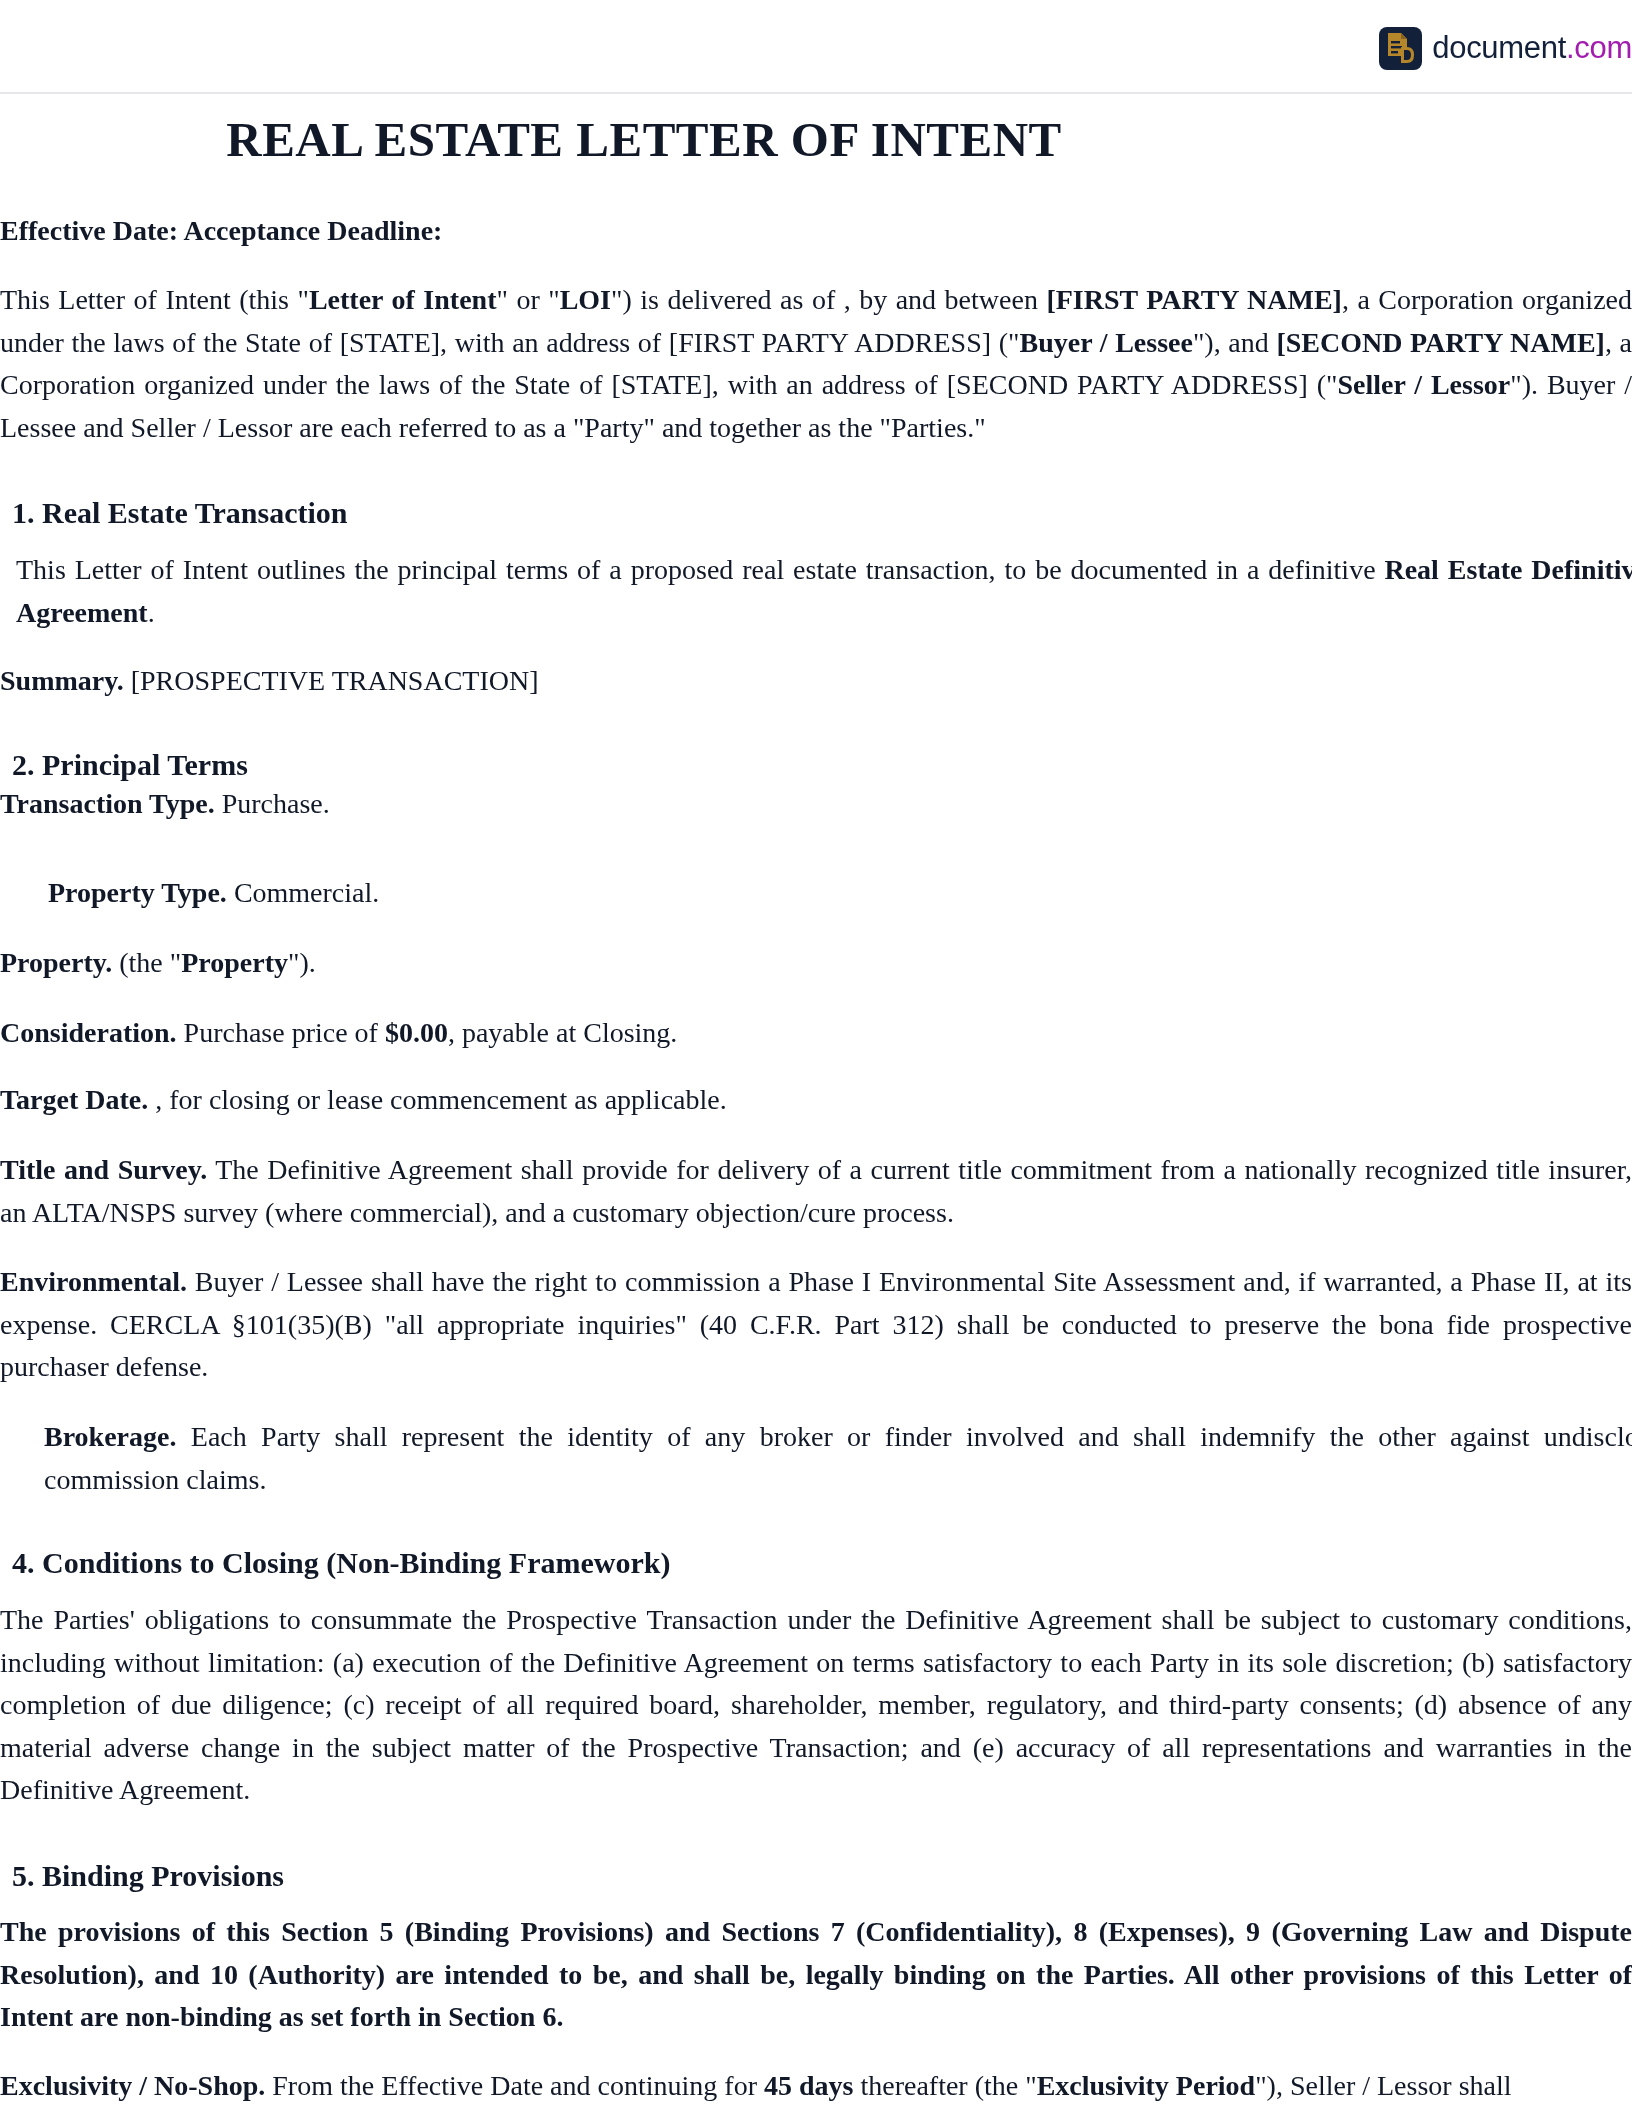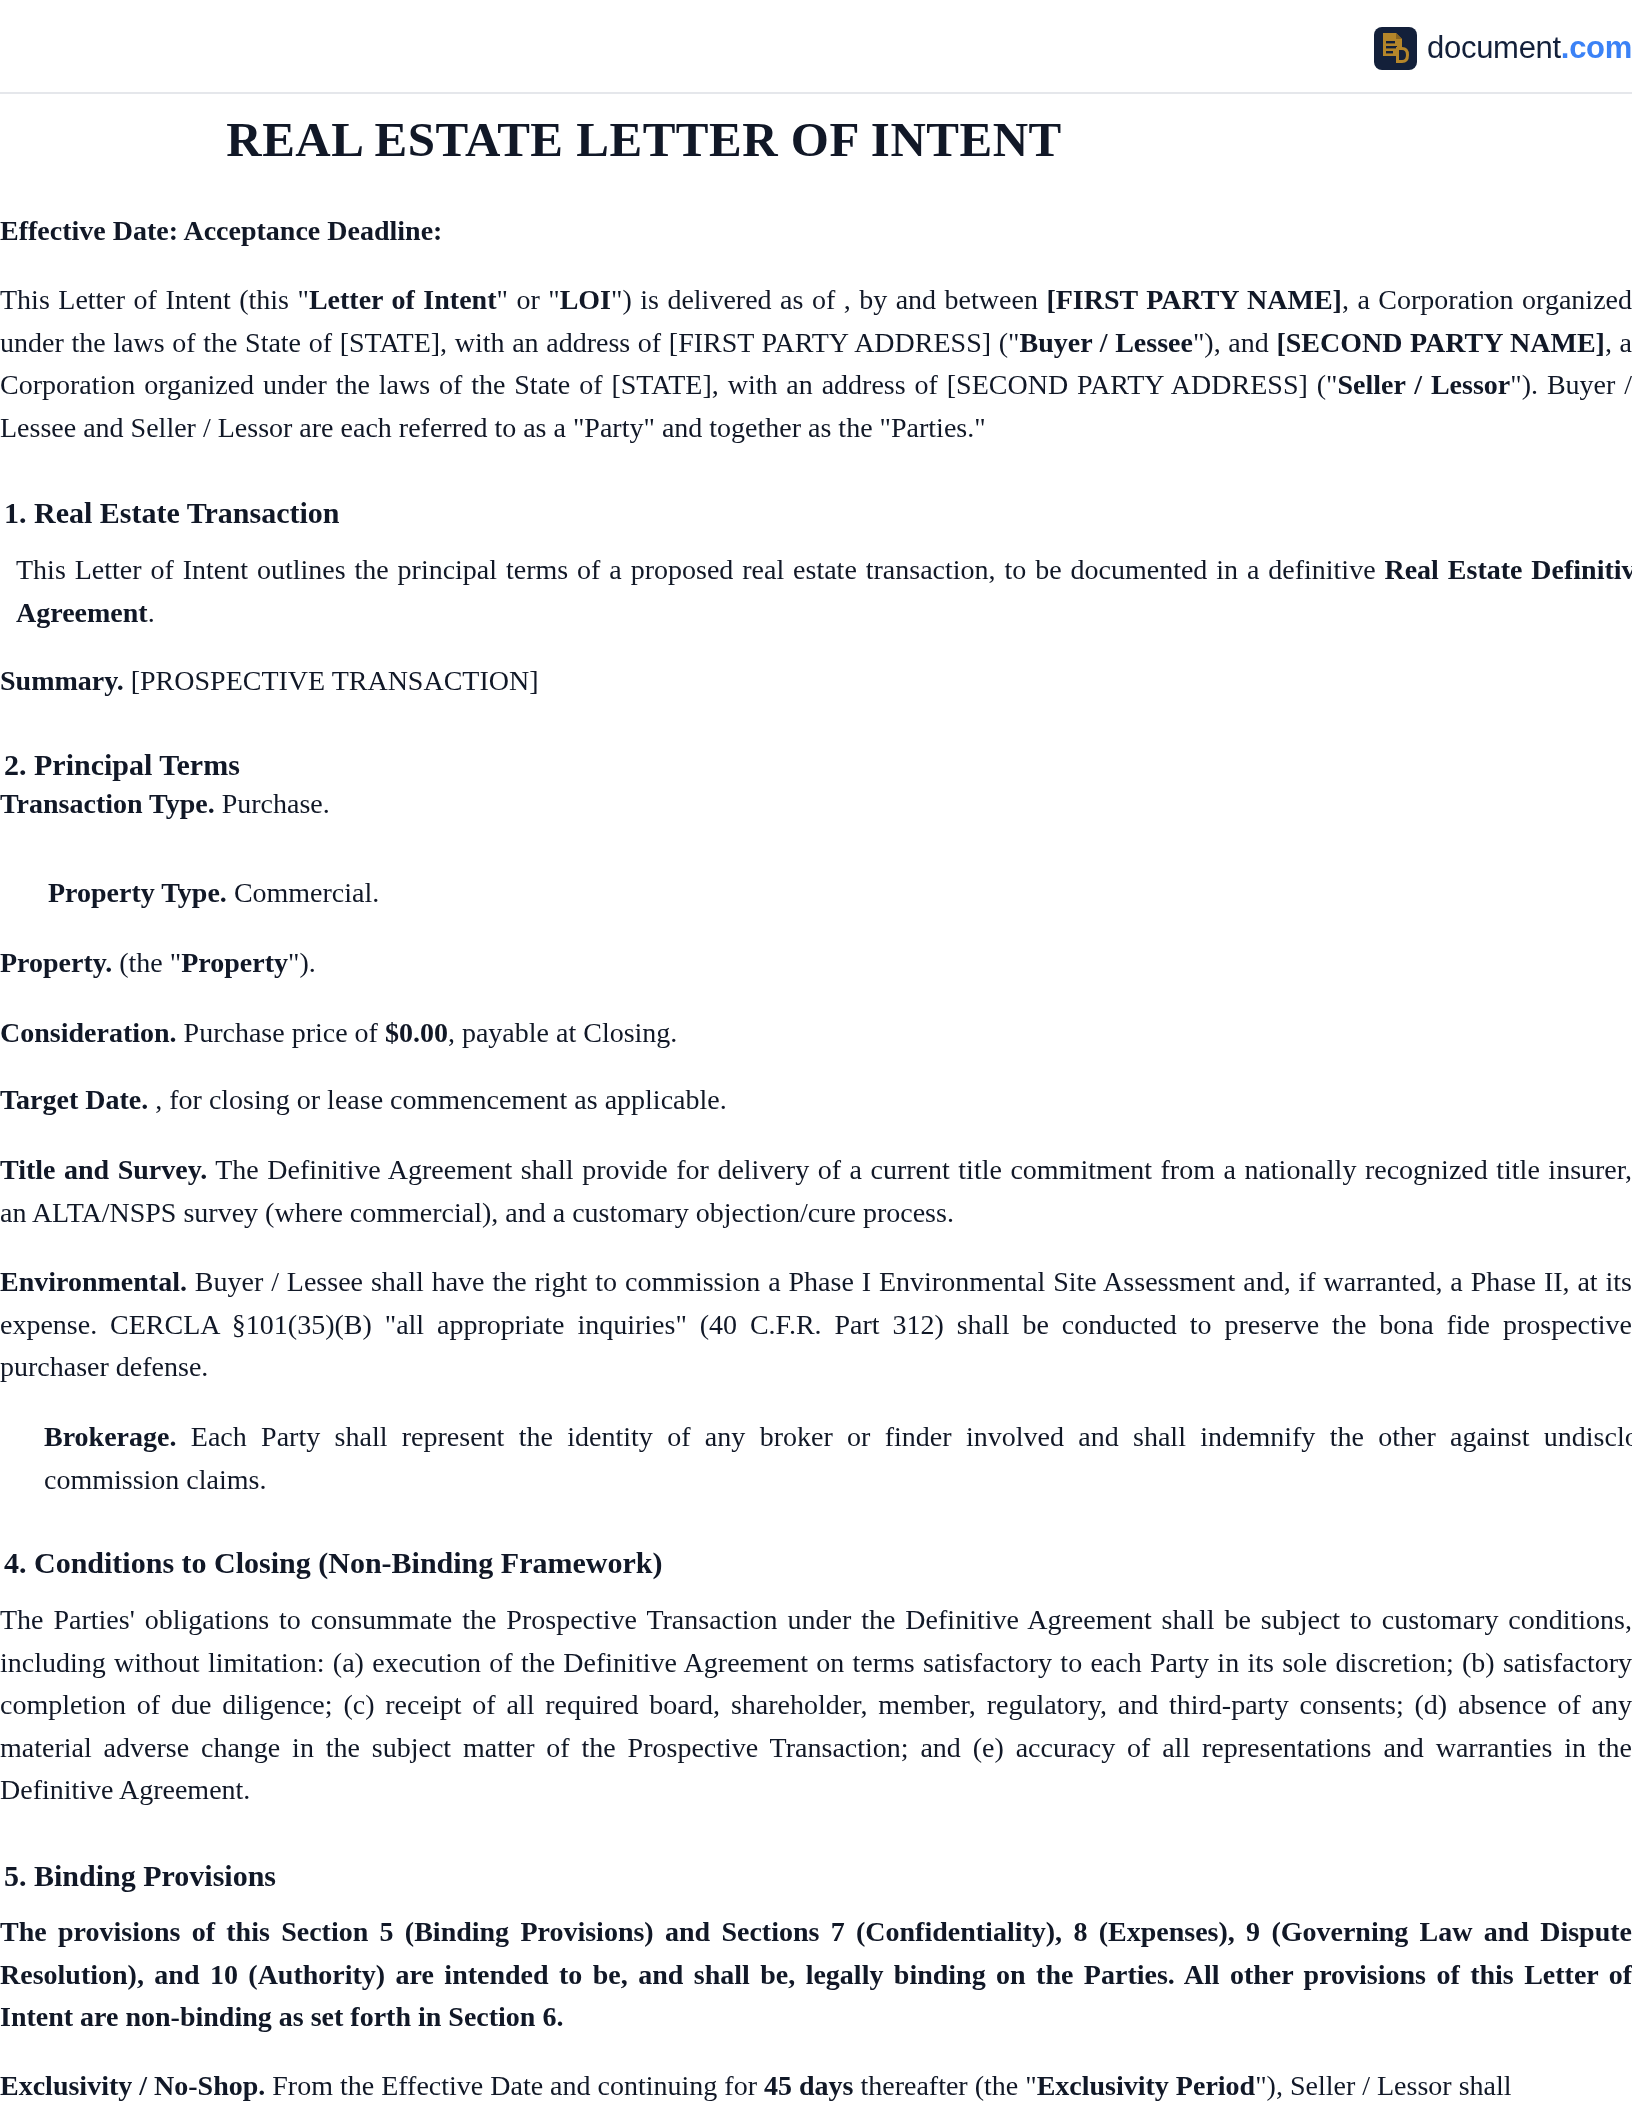--- a/index.html
+++ b/index.html
@@ -17,35 +17,35 @@
     display: flex; align-items: center;
   }
   .brand-logo {
     width: 43px; height: 43px; border-radius: 8px; background: #13203a;
     display: flex; align-items: center; justify-content: center; margin-right: 10px;
   }
   .brand-text {
     font-family: "Liberation Sans", "DejaVu Sans", sans-serif;
     font-size: 31px; color: #13203a; letter-spacing: -0.3px;
   }
-  .brand-text .tld { color: #3b82f6; font-weight: bold; }
+  .brand-text .tld { color: #a21caf; }
 
   .doc { position: absolute; left: 0; top: 0; width: 1632px; }
   .title {
     position: absolute; left: 0; width: 1288px; top: 110px;
     text-align: center; font-weight: bold; font-size: 49px; line-height: 60px;
     letter-spacing: 0.5px;
   }
   .p {
     position: absolute; left: 0; width: 1632px;
     font-size: 28px; line-height: 42.6px; text-align: justify;
     text-align-last: left;
   }
   .h {
-    position: absolute; left: 4px; width: 1496px;
+    position: absolute; left: 12px; width: 1496px;
     font-size: 30px; font-weight: bold; line-height: 42px;
   }
   b { font-weight: bold; }
 </style>
 </head>
 <body>
 
 <div class="topbar">
   <div class="brand">
     <div class="brand-logo">

